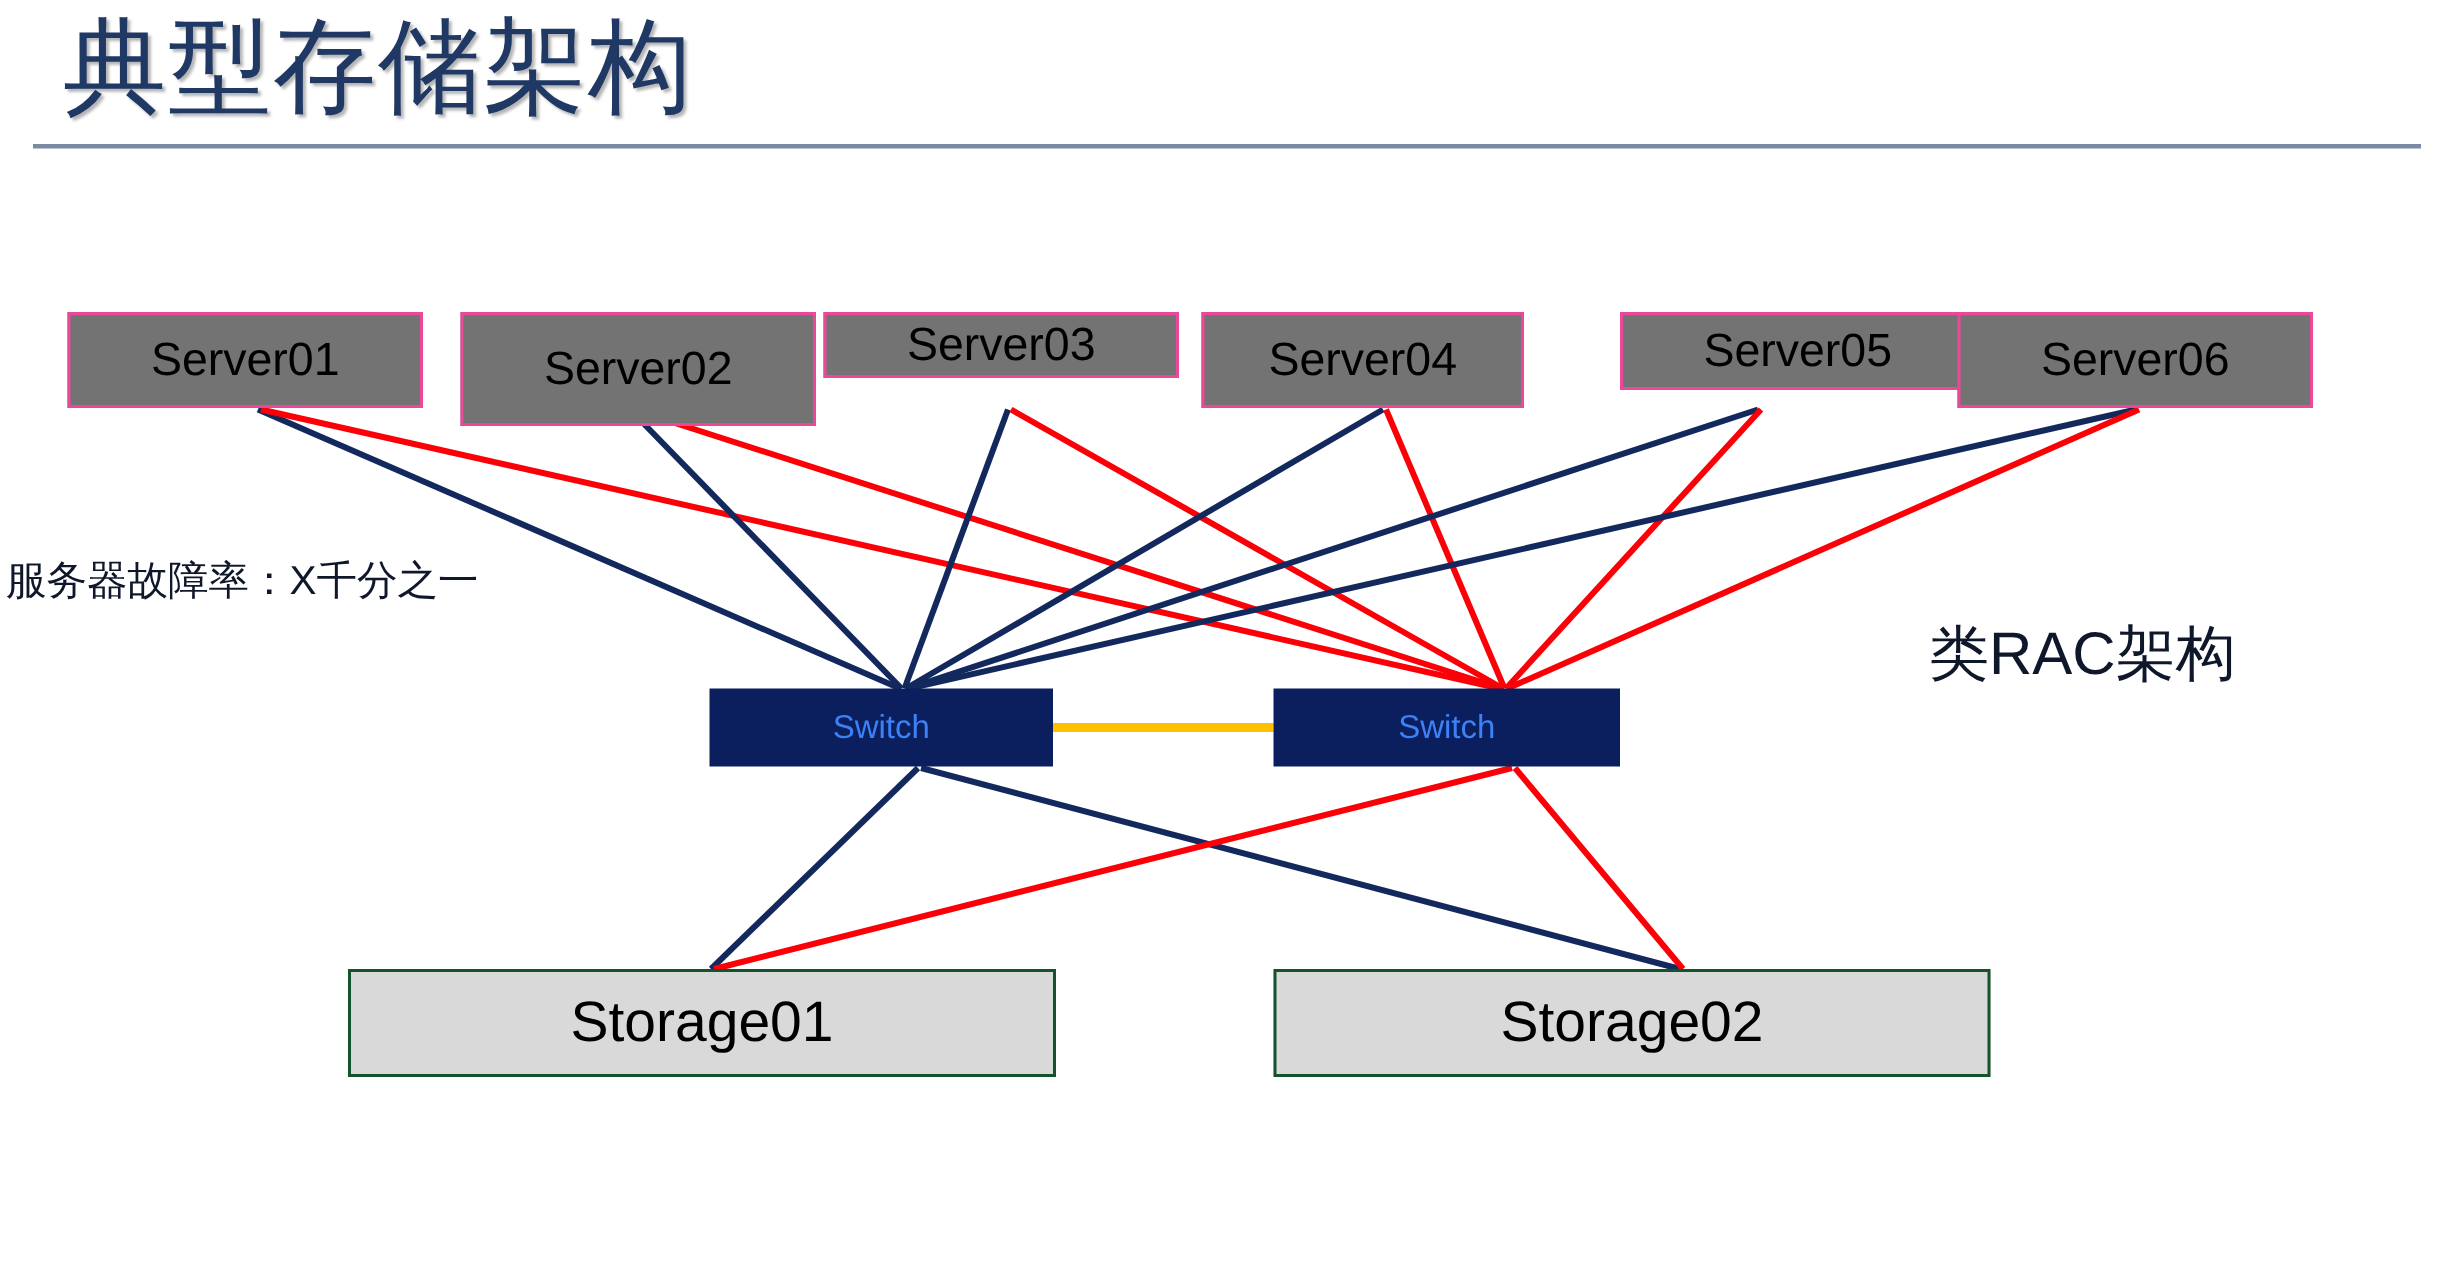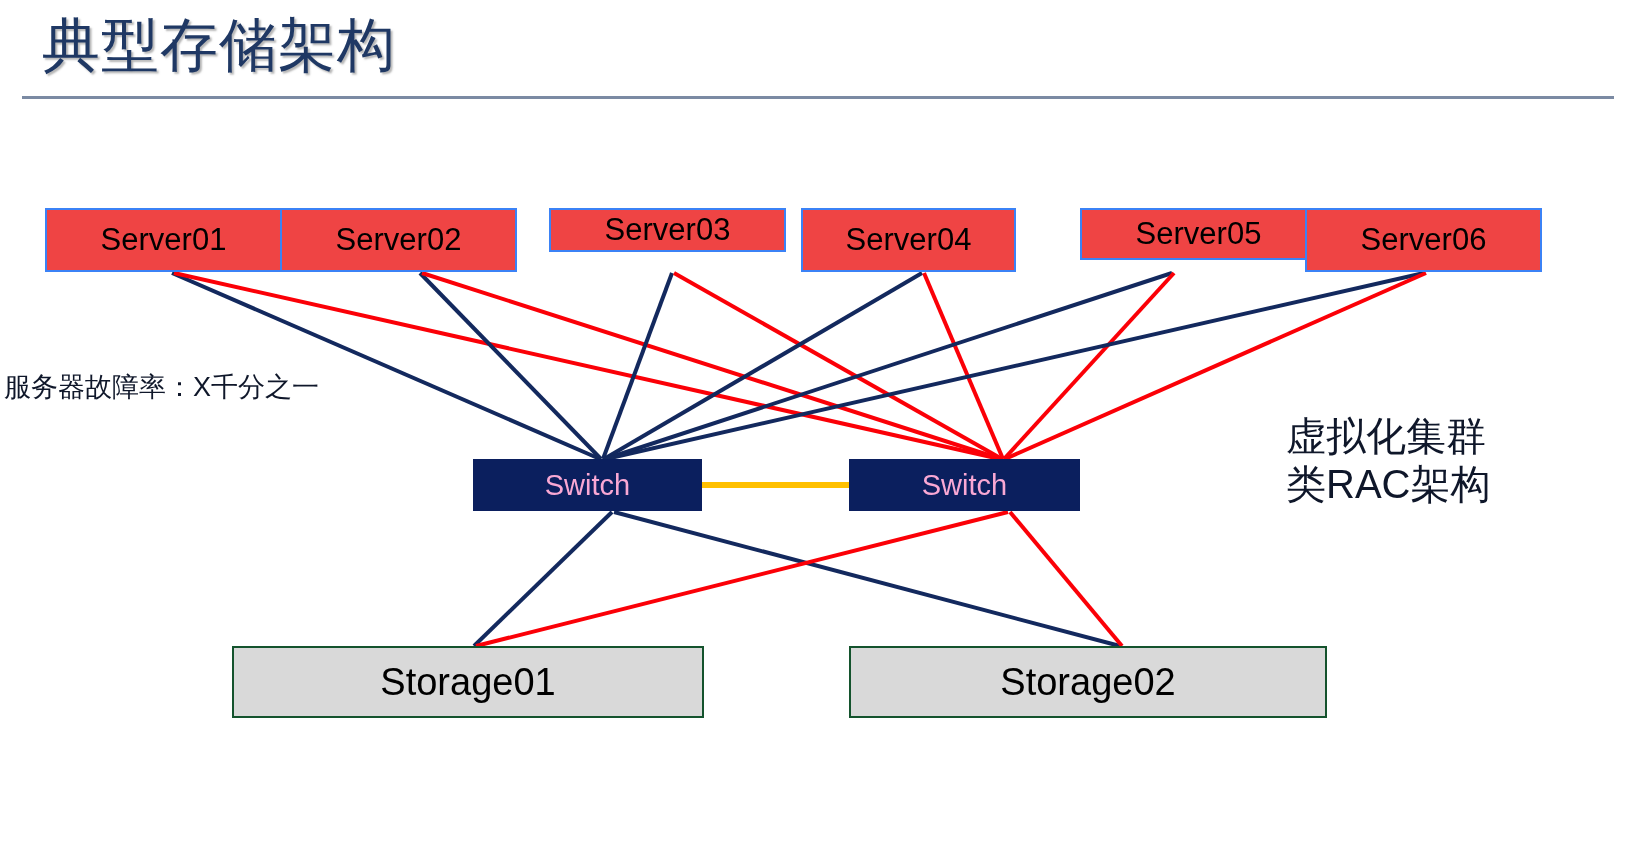--- a/index.html
+++ b/index.html
@@ -8,21 +8,21 @@
     background:#ffffff;
     font-family:"Liberation Sans","DejaVu Sans",sans-serif;
     overflow:hidden;
     position:relative;
   }
   #slide{position:absolute;left:0;top:0;width:1632px;height:847px;}
 
   
   #title{
     position:absolute;left:42px;top:4px;
-    font-size:58px;line-height:82px;
+    font-size:69px;line-height:82px;
     color:#1f3864;
     font-weight:400;
     letter-spacing:1px;
     text-shadow:2px 2px 2px rgba(120,120,120,.55);
     white-space:nowrap;
   }
   #title-rule{
     position:absolute;left:22px;top:96px;width:1592px;height:3px;
     background:#7b8aa3;
   }
@@ -31,32 +31,32 @@
   #links{position:absolute;left:0;top:0;width:1632px;height:847px;}
 
   
   .node{
     position:absolute;
     box-sizing:border-box;
     display:flex;align-items:center;justify-content:center;
     white-space:nowrap;
   }
   .server{
-    background:#ef4444;
-    border:2px solid #3b82f6;
+    background:#737373;
+    border:2px solid #ec4899;
     height:64px;
     font-size:31px;
     color:#000000;
   }
   .switch{
     background:#0b1f5e;
     border:none;
     height:52px;
-    font-size:29px;
-    color:#f9a8d4;
+    font-size:22px;
+    color:#3b82f6;
   }
   .storage{
     background:#d9d9d9;
     border:2px solid #14532d;
     height:72px;
     font-size:38px;
     color:#000000;
   }
 
   
@@ -105,21 +105,21 @@
       </g>
     <g id="g-interlink">
         <line x1="702" y1="485" x2="849" y2="485" stroke="#ffc000" stroke-width="6" stroke-linecap="butt"></line>
       </g>
   </svg>
 
   <div id="nodes">
       <div class="node server" style="left: 45px; top: 208px; width: 237px; height: 64px;">
         <span>Server01</span>
       </div>
-      <div class="node server" style="left: 280px; top: 208px; width: 237px; height: 64px;">
+      <div class="node server" style="left: 307px; top: 208px; width: 237px; height: 76px;">
         <span>Server02</span>
       </div>
       <div class="node server" style="left: 549px; top: 208px; width: 237px; height: 44px;">
         <span>Server03</span>
       </div>
       <div class="node server" style="left: 801px; top: 208px; width: 215px; height: 64px;">
         <span>Server04</span>
       </div>
       <div class="node server" style="left: 1080px; top: 208px; width: 237px; height: 52px; justify-content: center;">
         <span>Server05</span>
@@ -138,17 +138,16 @@
       </div>
       <div class="node storage" style="left: 849px; top: 646px; width: 478px; height: 72px;">
         <span>Storage02</span>
       </div>
     </div>
 
   <div class="anno" id="anno-server">服务器故障率：X千分之一</div>
 
 
   <div class="anno" id="anno-right">
-    <div>虚拟化集群</div>
     <div>类RAC架构</div>
   </div>
 
 </div>
 
 </body></html>

